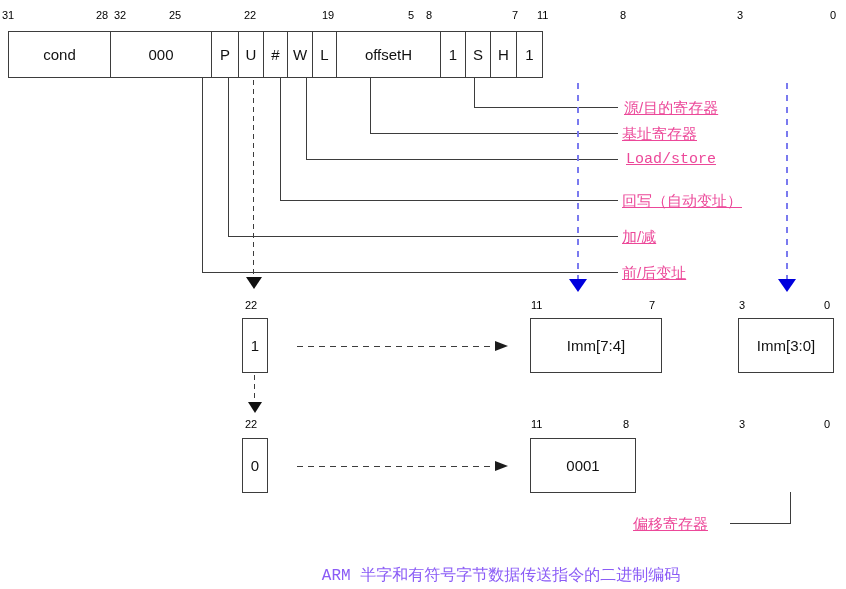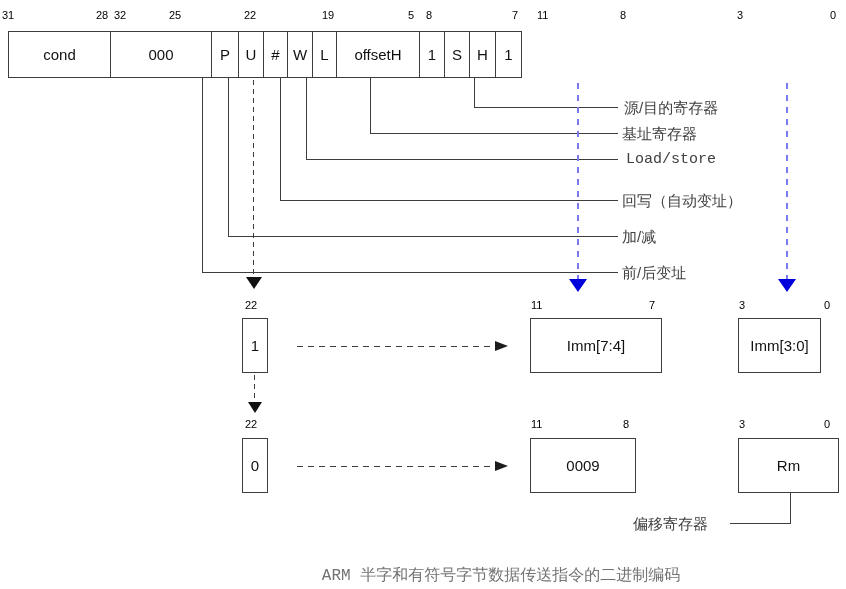--- a/index.html
+++ b/index.html
@@ -13,37 +13,37 @@
   .row{position:absolute;left:8px;top:31px;display:flex;}
   .field{
     box-sizing:border-box;height:47px;border:1px solid #3d3d3d;margin-left:-1px;
     display:flex;align-items:center;justify-content:center;
     font-size:15px;background:#fff;white-space:nowrap;
   }
   .field:first-child{margin-left:0;}
   
   .ln{position:absolute;background:#3d3d3d;}
   
-  .lbl{position:absolute;font-size:15px;line-height:17px;white-space:nowrap;color:#404040;}
+  .lbl{position:absolute;font-size:15px;line-height:17px;white-space:nowrap;color:#ec4899;text-decoration:underline;}
   .mono{font-family:"Liberation Mono","DejaVu Sans Mono",monospace;}
   
   .dashv{position:absolute;width:1px;background:repeating-linear-gradient(to bottom,#3d3d3d 0 5px,transparent 5px 9px);}
   .dashh{position:absolute;height:1px;background:repeating-linear-gradient(to right,#3d3d3d 0 6px,transparent 6px 11px);}
   .dashv-blue{position:absolute;width:2px;background:repeating-linear-gradient(to bottom,#7a7aef 0 6px,transparent 6px 12px);}
   
   .arr-down{position:absolute;width:0;height:0;border-left:8px solid transparent;border-right:8px solid transparent;border-top:12px solid #111;}
   .arr-down-sm{position:absolute;width:0;height:0;border-left:7px solid transparent;border-right:7px solid transparent;border-top:11px solid #111;}
   .arr-down-blue{position:absolute;width:0;height:0;border-left:9px solid transparent;border-right:9px solid transparent;border-top:13px solid #0000dd;}
   .arr-right{position:absolute;width:0;height:0;border-top:5px solid transparent;border-bottom:5px solid transparent;border-left:13px solid #1c1c1c;}
   
   .box{
     position:absolute;box-sizing:border-box;border:1px solid #3d3d3d;background:#fff;
     display:flex;align-items:center;justify-content:center;font-size:15px;white-space:nowrap;
   }
-  .caption{position:absolute;left:501px;top:565px;transform:translateX(-50%);font-size:16px;white-space:nowrap;color:#737373;}
+  .caption{position:absolute;left:501px;top:565px;transform:translateX(-50%);font-size:16px;white-space:nowrap;color:#8b5cf6;}
 </style>
 </head>
 <body>
 
 <div class="canvas">
 
   <span class="bit" style="left:2px">31</span>
   <span class="bit" style="left:96px">28</span>
   <span class="bit" style="left:114px">32</span>
   <span class="bit" style="left:169px">25</span>
@@ -58,21 +58,21 @@
   <span class="bit" style="left:830px">0</span>
 
   <div class="row">
     <div class="field" style="width:103px">cond</div>
     <div class="field" style="width:102px">000</div>
     <div class="field" style="width:28px">P</div>
     <div class="field" style="width:26px">U</div>
     <div class="field" style="width:25px">#</div>
     <div class="field" style="width:26px">W</div>
     <div class="field" style="width:25px">L</div>
-    <div class="field" style="width:84px">offsetH</div>
+    <div class="field" style="width:105px">offsetH</div>
     <div class="field" style="width:26px">1</div>
     <div class="field" style="width:26px">S</div>
     <div class="field" style="width:27px">H</div>
     <div class="field" style="width:27px">1</div>
   </div>
 
   <div class="ln" style="left:474px;top:78px;width:1px;height:30px"></div>
   <div class="ln" style="left:474px;top:107px;width:144px;height:1px"></div>
   <span class="lbl" style="left:624px;top:99px">源/目的寄存器</span>
 
@@ -106,35 +106,34 @@
 
   <span class="bit" style="left:245px;top:296px">22</span>
   <div class="box" style="left:242px;top:318px;width:26px;height:55px">1</div>
   <div class="dashh" style="left:297px;top:346px;width:198px"></div>
   <div class="arr-right" style="left:495px;top:341px"></div>
   <span class="bit" style="left:531px;top:296px">11</span>
   <span class="bit" style="left:649px;top:296px">7</span>
   <div class="box" style="left:530px;top:318px;width:132px;height:55px">Imm[7:4]</div>
   <span class="bit" style="left:739px;top:296px">3</span>
   <span class="bit" style="left:824px;top:296px">0</span>
-  <div class="box" style="left:738px;top:318px;width:83px;height:55px">Imm[3:0]</div>
+  <div class="box" style="left:738px;top:318px;width:96px;height:55px">Imm[3:0]</div>
 
   <div class="dashv" style="left:254px;top:375px;height:29px"></div>
   <div class="arr-down-sm" style="left:248px;top:402px"></div>
 
   <span class="bit" style="left:245px;top:415px">22</span>
   <div class="box" style="left:242px;top:438px;width:26px;height:55px">0</div>
   <div class="dashh" style="left:297px;top:466px;width:198px"></div>
   <div class="arr-right" style="left:495px;top:461px"></div>
   <span class="bit" style="left:531px;top:415px">11</span>
   <span class="bit" style="left:623px;top:415px">8</span>
-  <div class="box" style="left:530px;top:438px;width:106px;height:55px">0009</div>
+  <div class="box" style="left:530px;top:438px;width:106px;height:55px">0001</div>
   <span class="bit" style="left:739px;top:415px">3</span>
   <span class="bit" style="left:824px;top:415px">0</span>
-  <div class="box" style="left:738px;top:438px;width:101px;height:55px">Rm</div>
 
   <div class="ln" style="left:790px;top:492px;width:1px;height:32px"></div>
   <div class="ln" style="left:730px;top:523px;width:61px;height:1px"></div>
   <span class="lbl" style="left:633px;top:515px">偏移寄存器</span>
 
   <div class="caption mono">ARM 半字和有符号字节数据传送指令的二进制编码</div>
 
 </div>
 
 </body></html>

